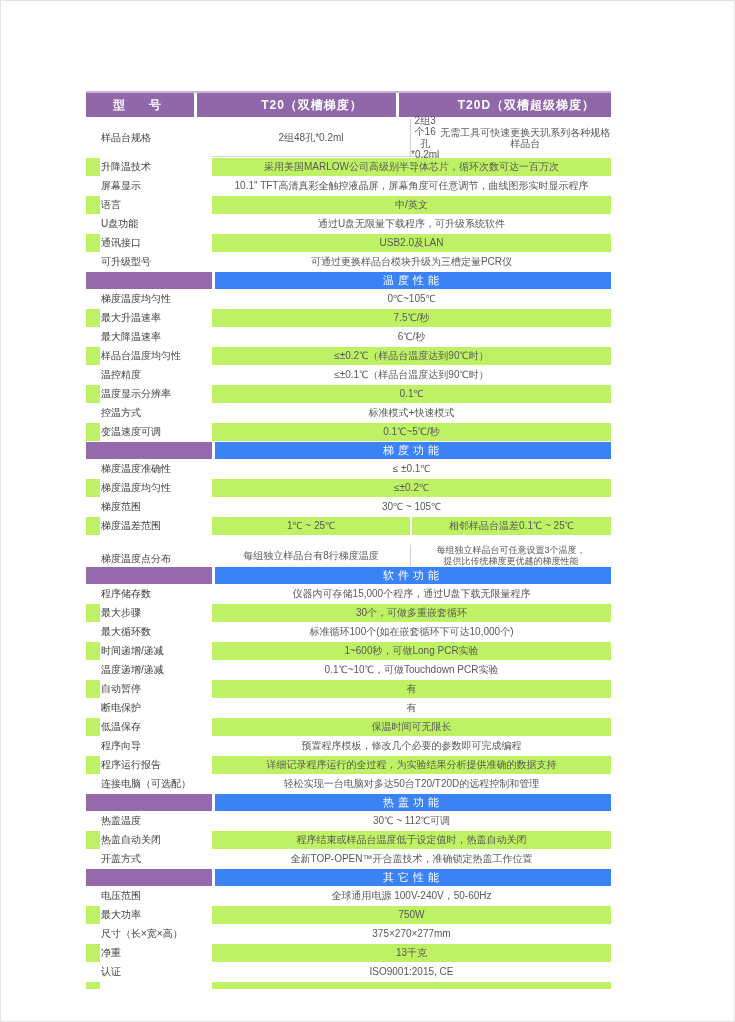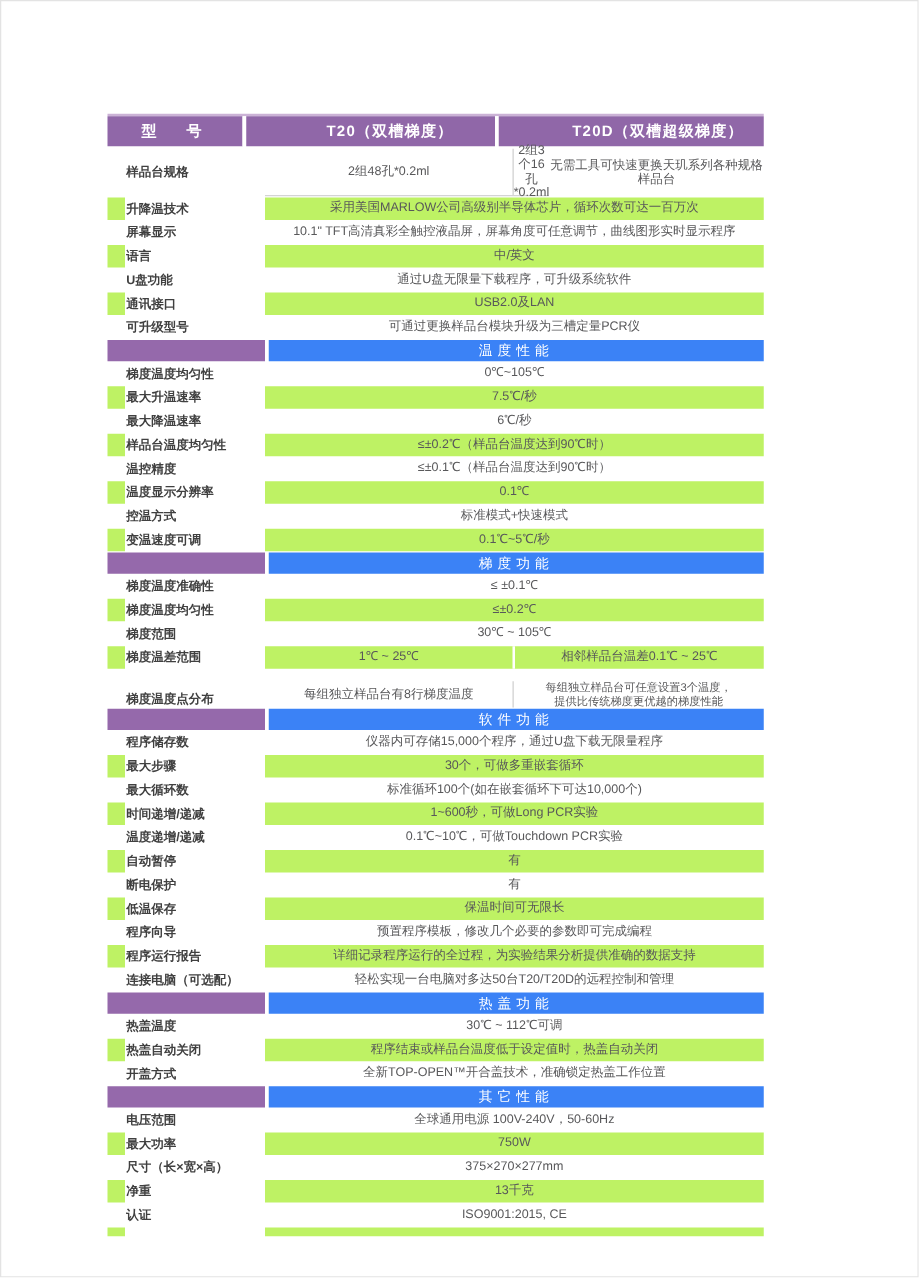--- a/index.html
+++ b/index.html
@@ -42,21 +42,21 @@
 
   
   .row{display:flex;height:18px;margin-bottom:1px;}
   .row.tall{height:30px;align-items:flex-end;}
   .row.group{height:38px;}
   .row.spacer{height:7px;}
   .sliver{width:14px;}
   .label{
     width:109px;background:#ffffff;
     display:flex;align-items:center;
-    font-weight:bold;font-size:10px;color:#404040;
+    font-weight:normal;font-size:10px;color:#404040;
     box-sizing:border-box;padding-left:1px;
     white-space:nowrap;
   }
   .gap{width:3px;background:#ffffff;}
   .values{flex:1;display:flex;}
   .values.stack{flex-direction:row;}
   .shade-gray .sliver,.shade-gray .values{background:#bef264;}
   .shade-white .sliver,.shade-white .values{background:#ffffff;}
   .vcell{
     display:flex;align-items:center;justify-content:center;

